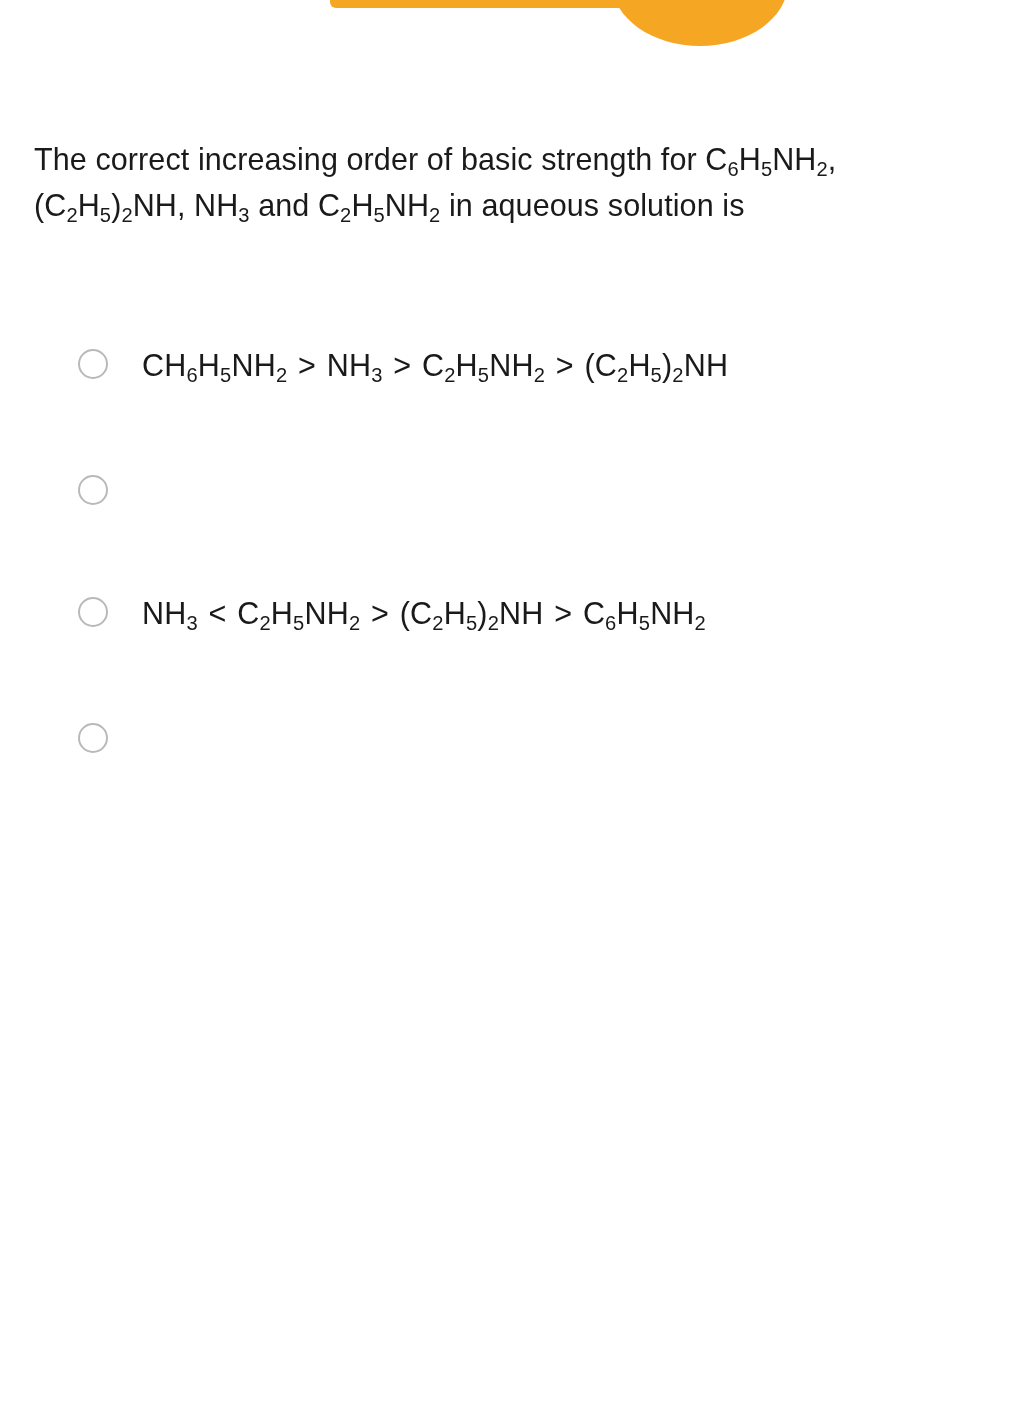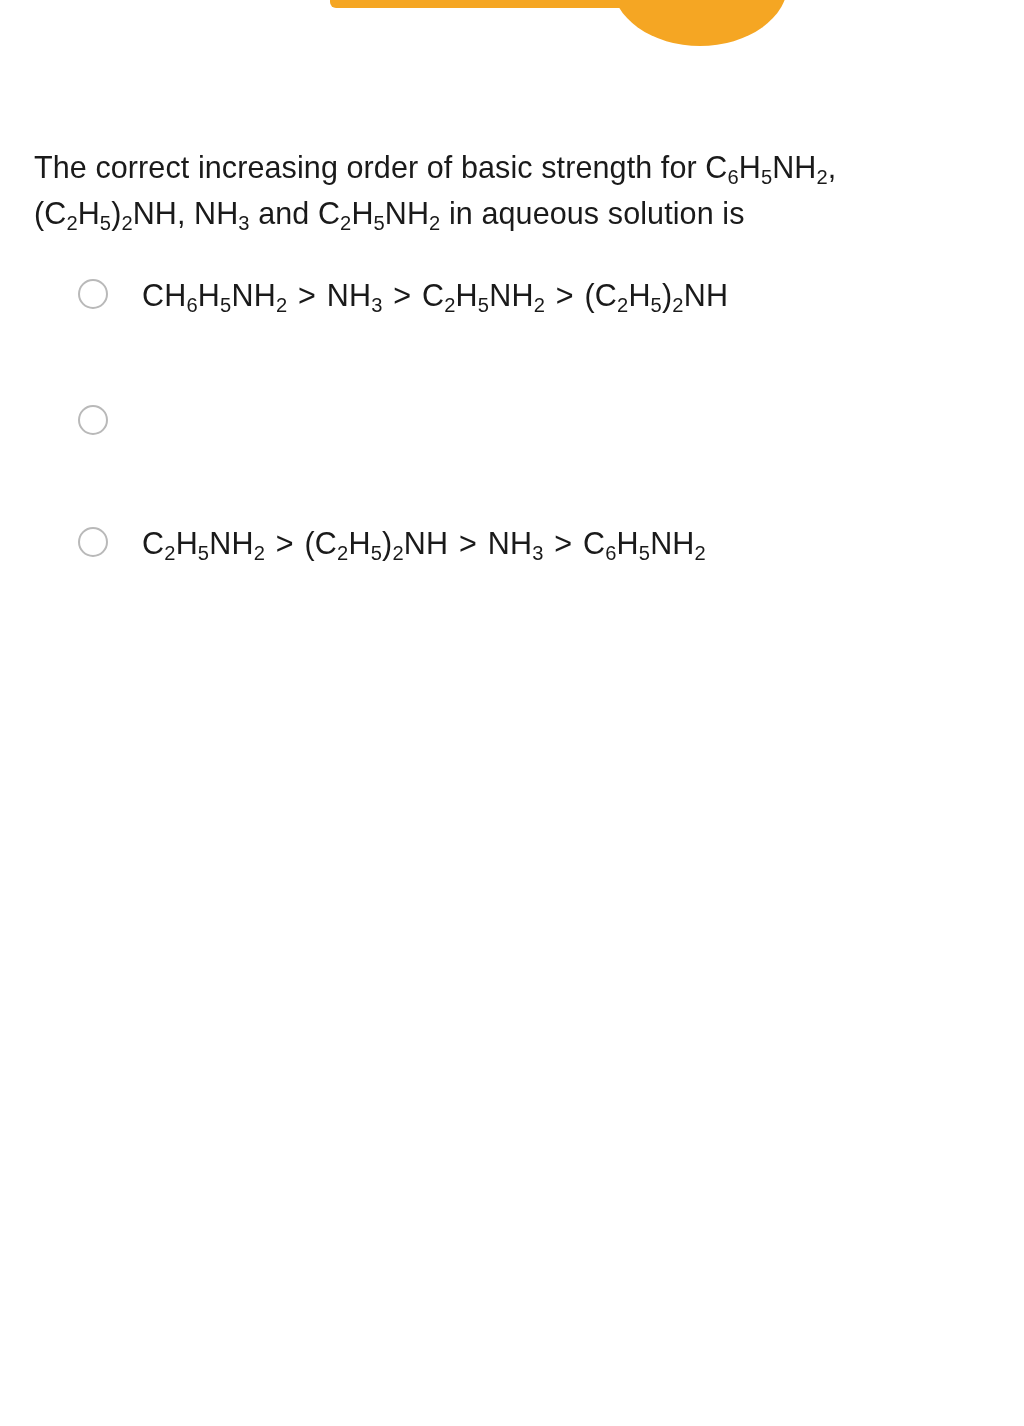--- a/index.html
+++ b/index.html
@@ -32,35 +32,35 @@
     left: 612px;
     width: 176px;
     height: 118px;
     background: #f5a623;
     border-radius: 0 0 100px 100px / 0 0 72px 72px;
   }
 
   
   .content {
     position: absolute;
-    top: 144px;
+    top: 136px;
     left: 34px;
     right: 40px;
   }
   .question {
     font-size: 30.5px;
     line-height: 1.52;
     letter-spacing: 0.1px;
     color: #1a1a1a;
     max-width: 915px;
   }
 
   
   .options {
-    margin-top: 36px;
+    margin-top: 114px;
   }
   .option {
     display: flex;
     align-items: flex-start;
     margin-bottom: 82px;
     min-height: 40px;
   }
   .radio {
     flex: 0 0 auto;
     width: 30px;
@@ -106,22 +106,25 @@
       <div class="radio"></div>
       <div class="option-text">
         CH<sub>6</sub>H<sub>5</sub>NH<sub>2</sub> <span class="op">&gt;</span> NH<sub>3</sub> <span class="op">&gt;</span> C<sub>2</sub>H<sub>5</sub>NH<sub>2</sub> <span class="op">&gt;</span> (C<sub>2</sub>H<sub>5</sub>)<sub>2</sub>NH
       </div>
     </div>
 
     <div class="option">
       <div class="radio"></div>
     </div>
 
+    <div class="option">
+      <div class="radio"></div>
+      <div class="option-text">
+        NH<sub>3</sub> <span class="op">&lt;</span> C<sub>2</sub>H<sub>5</sub>NH<sub>2</sub> <span class="op">&gt;</span> (C<sub>2</sub>H<sub>5</sub>)<sub>2</sub>NH <span class="op">&gt;</span> C<sub>6</sub>H<sub>5</sub>NH<sub>2</sub>
+      </div>
+    </div>
 
     <div class="option">
       <div class="radio"></div>
-      <div class="option-text">
-        C<sub>2</sub>H<sub>5</sub>NH<sub>2</sub> <span class="op">&gt;</span> (C<sub>2</sub>H<sub>5</sub>)<sub>2</sub>NH <span class="op">&gt;</span> NH<sub>3</sub> <span class="op">&gt;</span> C<sub>6</sub>H<sub>5</sub>NH<sub>2</sub>
-      </div>
     </div>
 
   </div>
 </div>
 
 </body></html>

